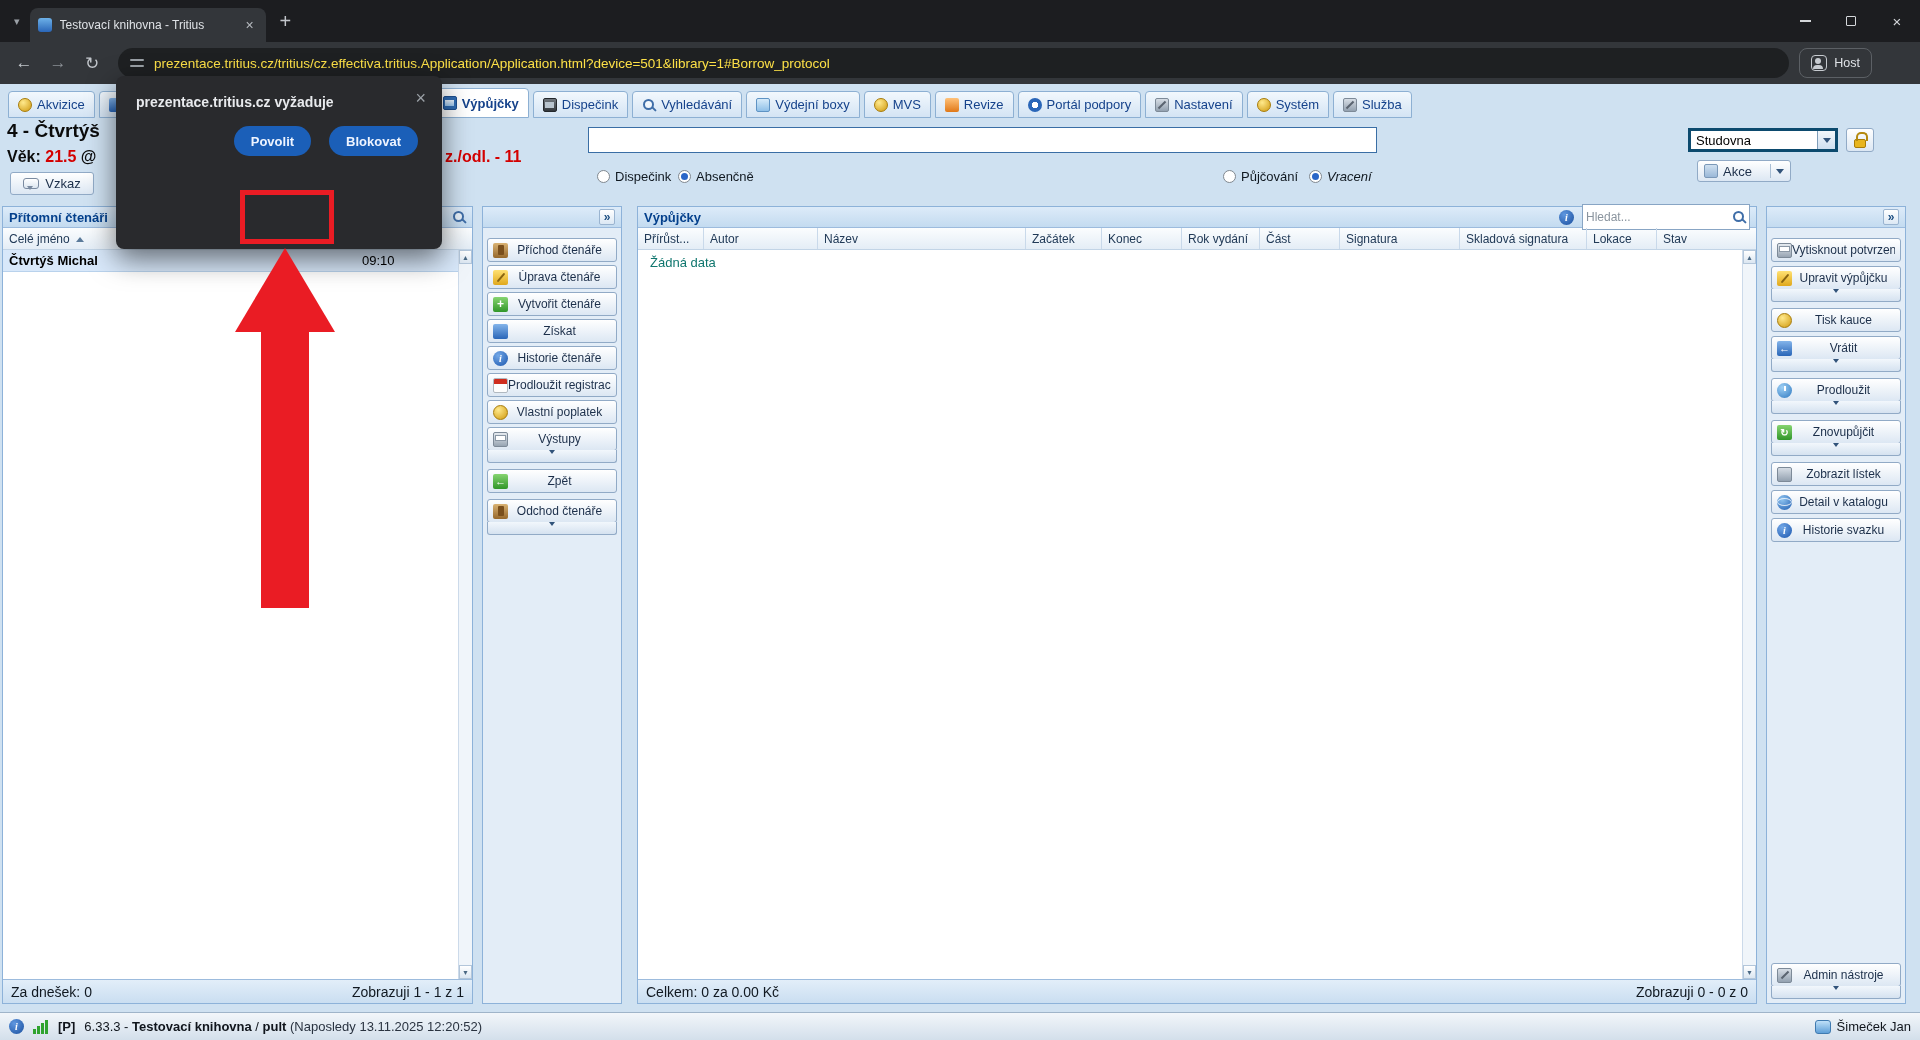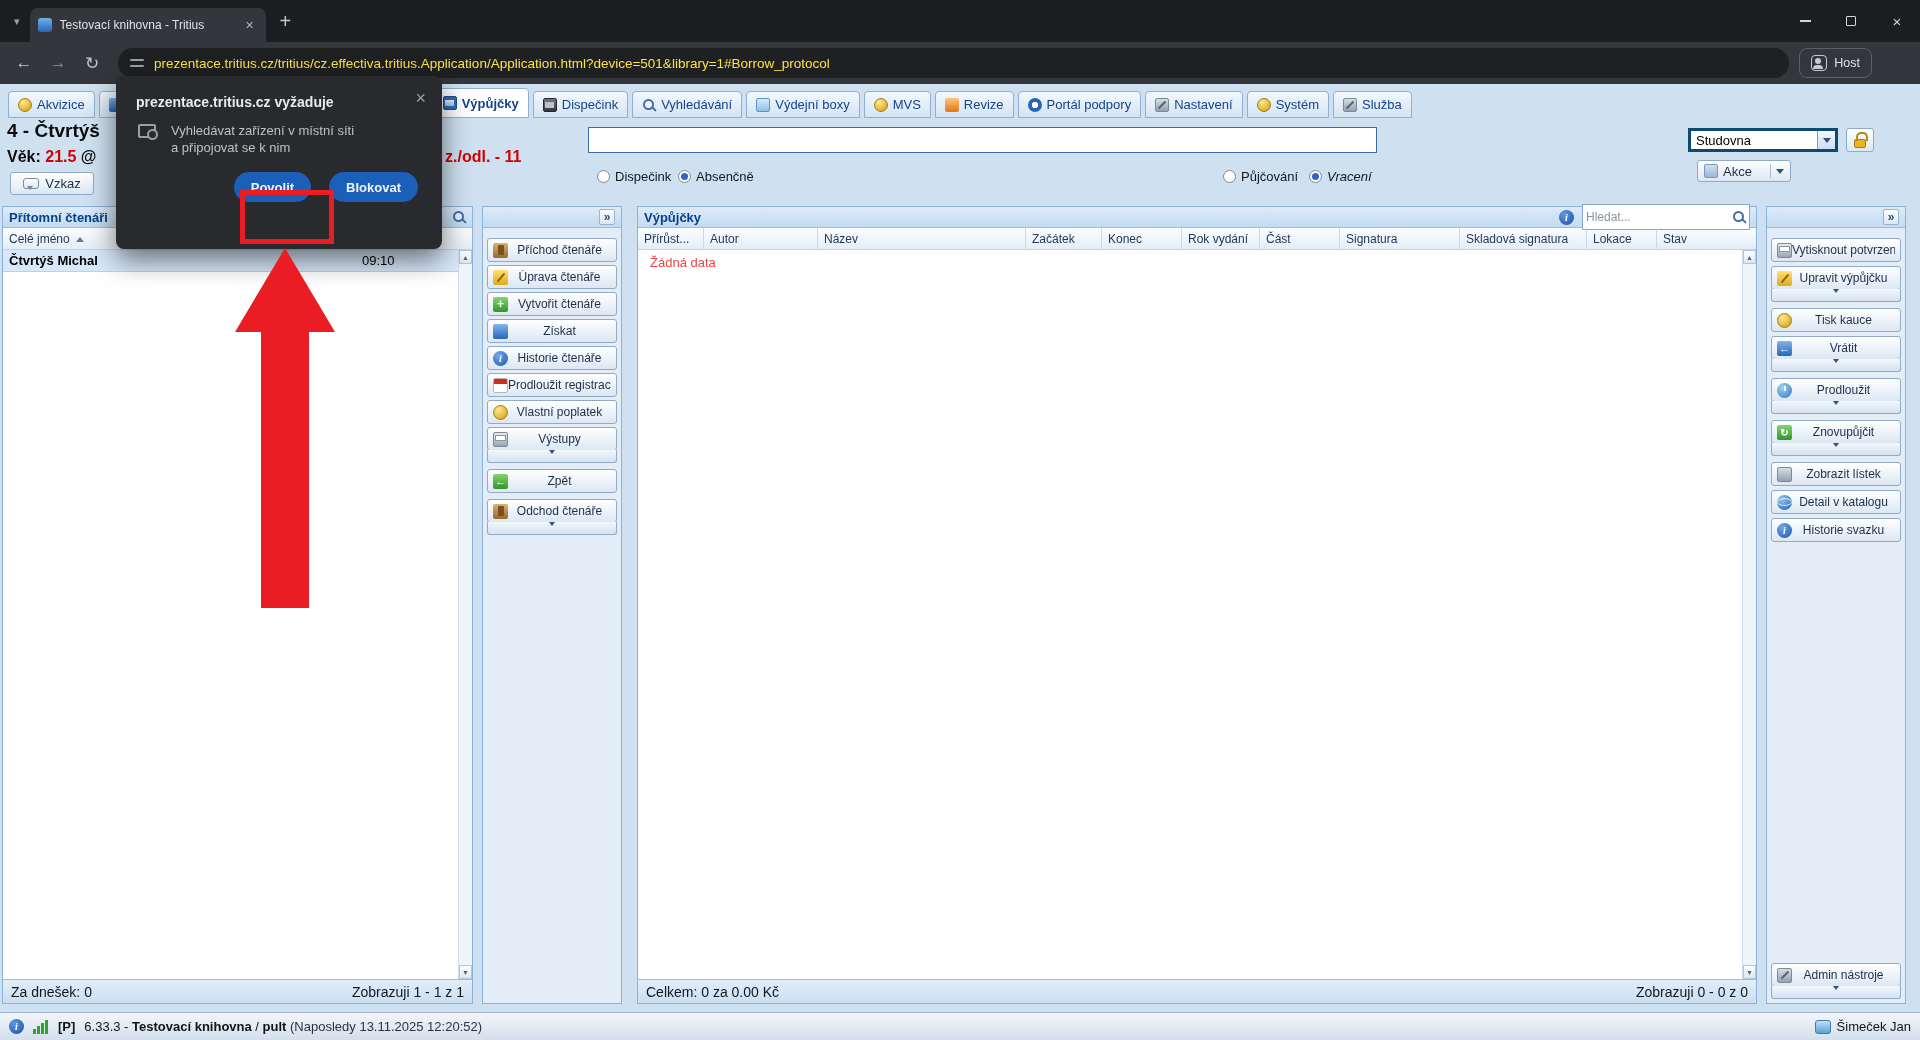--- a/index.html
+++ b/index.html
@@ -121,21 +121,21 @@
 
   .grid-header { height:22px; background:linear-gradient(#fbfdfe,#e4edf6); border-bottom:1px solid #c2d4e6; display:flex; font-size:12px; color:#213a57; }
   .gh-cell { display:flex; align-items:center; padding:0 6px; border-right:1px solid #c9d9ea; overflow:hidden; white-space:nowrap; }
   .sort-up { width:0; height:0; border:4px solid transparent; border-bottom:5px solid #5a7a9a; margin-left:6px; margin-bottom:3px; }
   .gh-name { width:353px; } .gh-time { flex:1; border-right:none; }
 
   .grow { height:22px; display:flex; background:#d8e8fa; border-bottom:1px solid #b9d2ec; font-size:13px; align-items:center; }
   .cell-name { width:353px; padding:0 6px; font-weight:bold; color:#000; overflow:hidden; white-space:nowrap; }
   .cell-time { padding:0 6px; color:#000; }
 
-  .empty { position:absolute; top:48px; left:12px; color:#ef4444; font-size:13px; }
+  .empty { position:absolute; top:48px; left:12px; color:#0f766e; font-size:13px; }
 
   .p-footer { position:absolute; left:0; right:0; bottom:0; height:24px; background:linear-gradient(#e2eef9,#cadef1); border-top:1px solid #9cbbdd; display:flex; align-items:center; justify-content:space-between; padding:0 8px; font-size:14px; color:#101820; }
 
   .sb { position:absolute; top:43px; bottom:24px; right:0; width:14px; background:#f0f5fa; border-left:1px solid #ccdaea; }
   .sb-btn { position:absolute; left:0; right:0; height:14px; background:linear-gradient(#fff,#dbe6f1); border:1px solid #b3c6da; display:flex; align-items:center; justify-content:center; font-size:7px; color:#4a6884; }
   .sb-btn.up { top:0; } .sb-btn.down { bottom:0; }
 
   .search-wrap { display:flex; align-items:center; background:#fff; border:1px solid #88a5c4; height:26px; width:168px; padding:0 3px; }
   .search-wrap input { border:none; outline:none; flex:1; font-size:12px; min-width:0; font-family:"Liberation Sans",sans-serif; color:#333; }
   .search-wrap input::placeholder { color:#8a949e; }
@@ -570,27 +570,20 @@
     <span class="user-icon"></span>
     <span>Šimeček Jan</span>
   </span>
 </div>
 
 <div class="perm-popup">
   <div class="pp-head">
     <span class="pp-title">prezentace.tritius.cz vyžaduje</span>
     <span class="pp-close">×</span>
   </div>
-  <div class="pp-body">
-    <span class="devices-icon"></span>
-    <div>
-      <div>Vyhledávat zařízení v místní síti</div>
-      <div>a připojovat se k nim</div>
-    </div>
-  </div>
   <div class="pp-actions">
     <button class="pp-btn">Povolit</button>
     <button class="pp-btn">Blokovat</button>
   </div>
 </div>
 
 <div class="anno-rect"></div>
 <div class="anno-arrow-head"></div>
 <div class="anno-arrow-shaft"></div>
 

